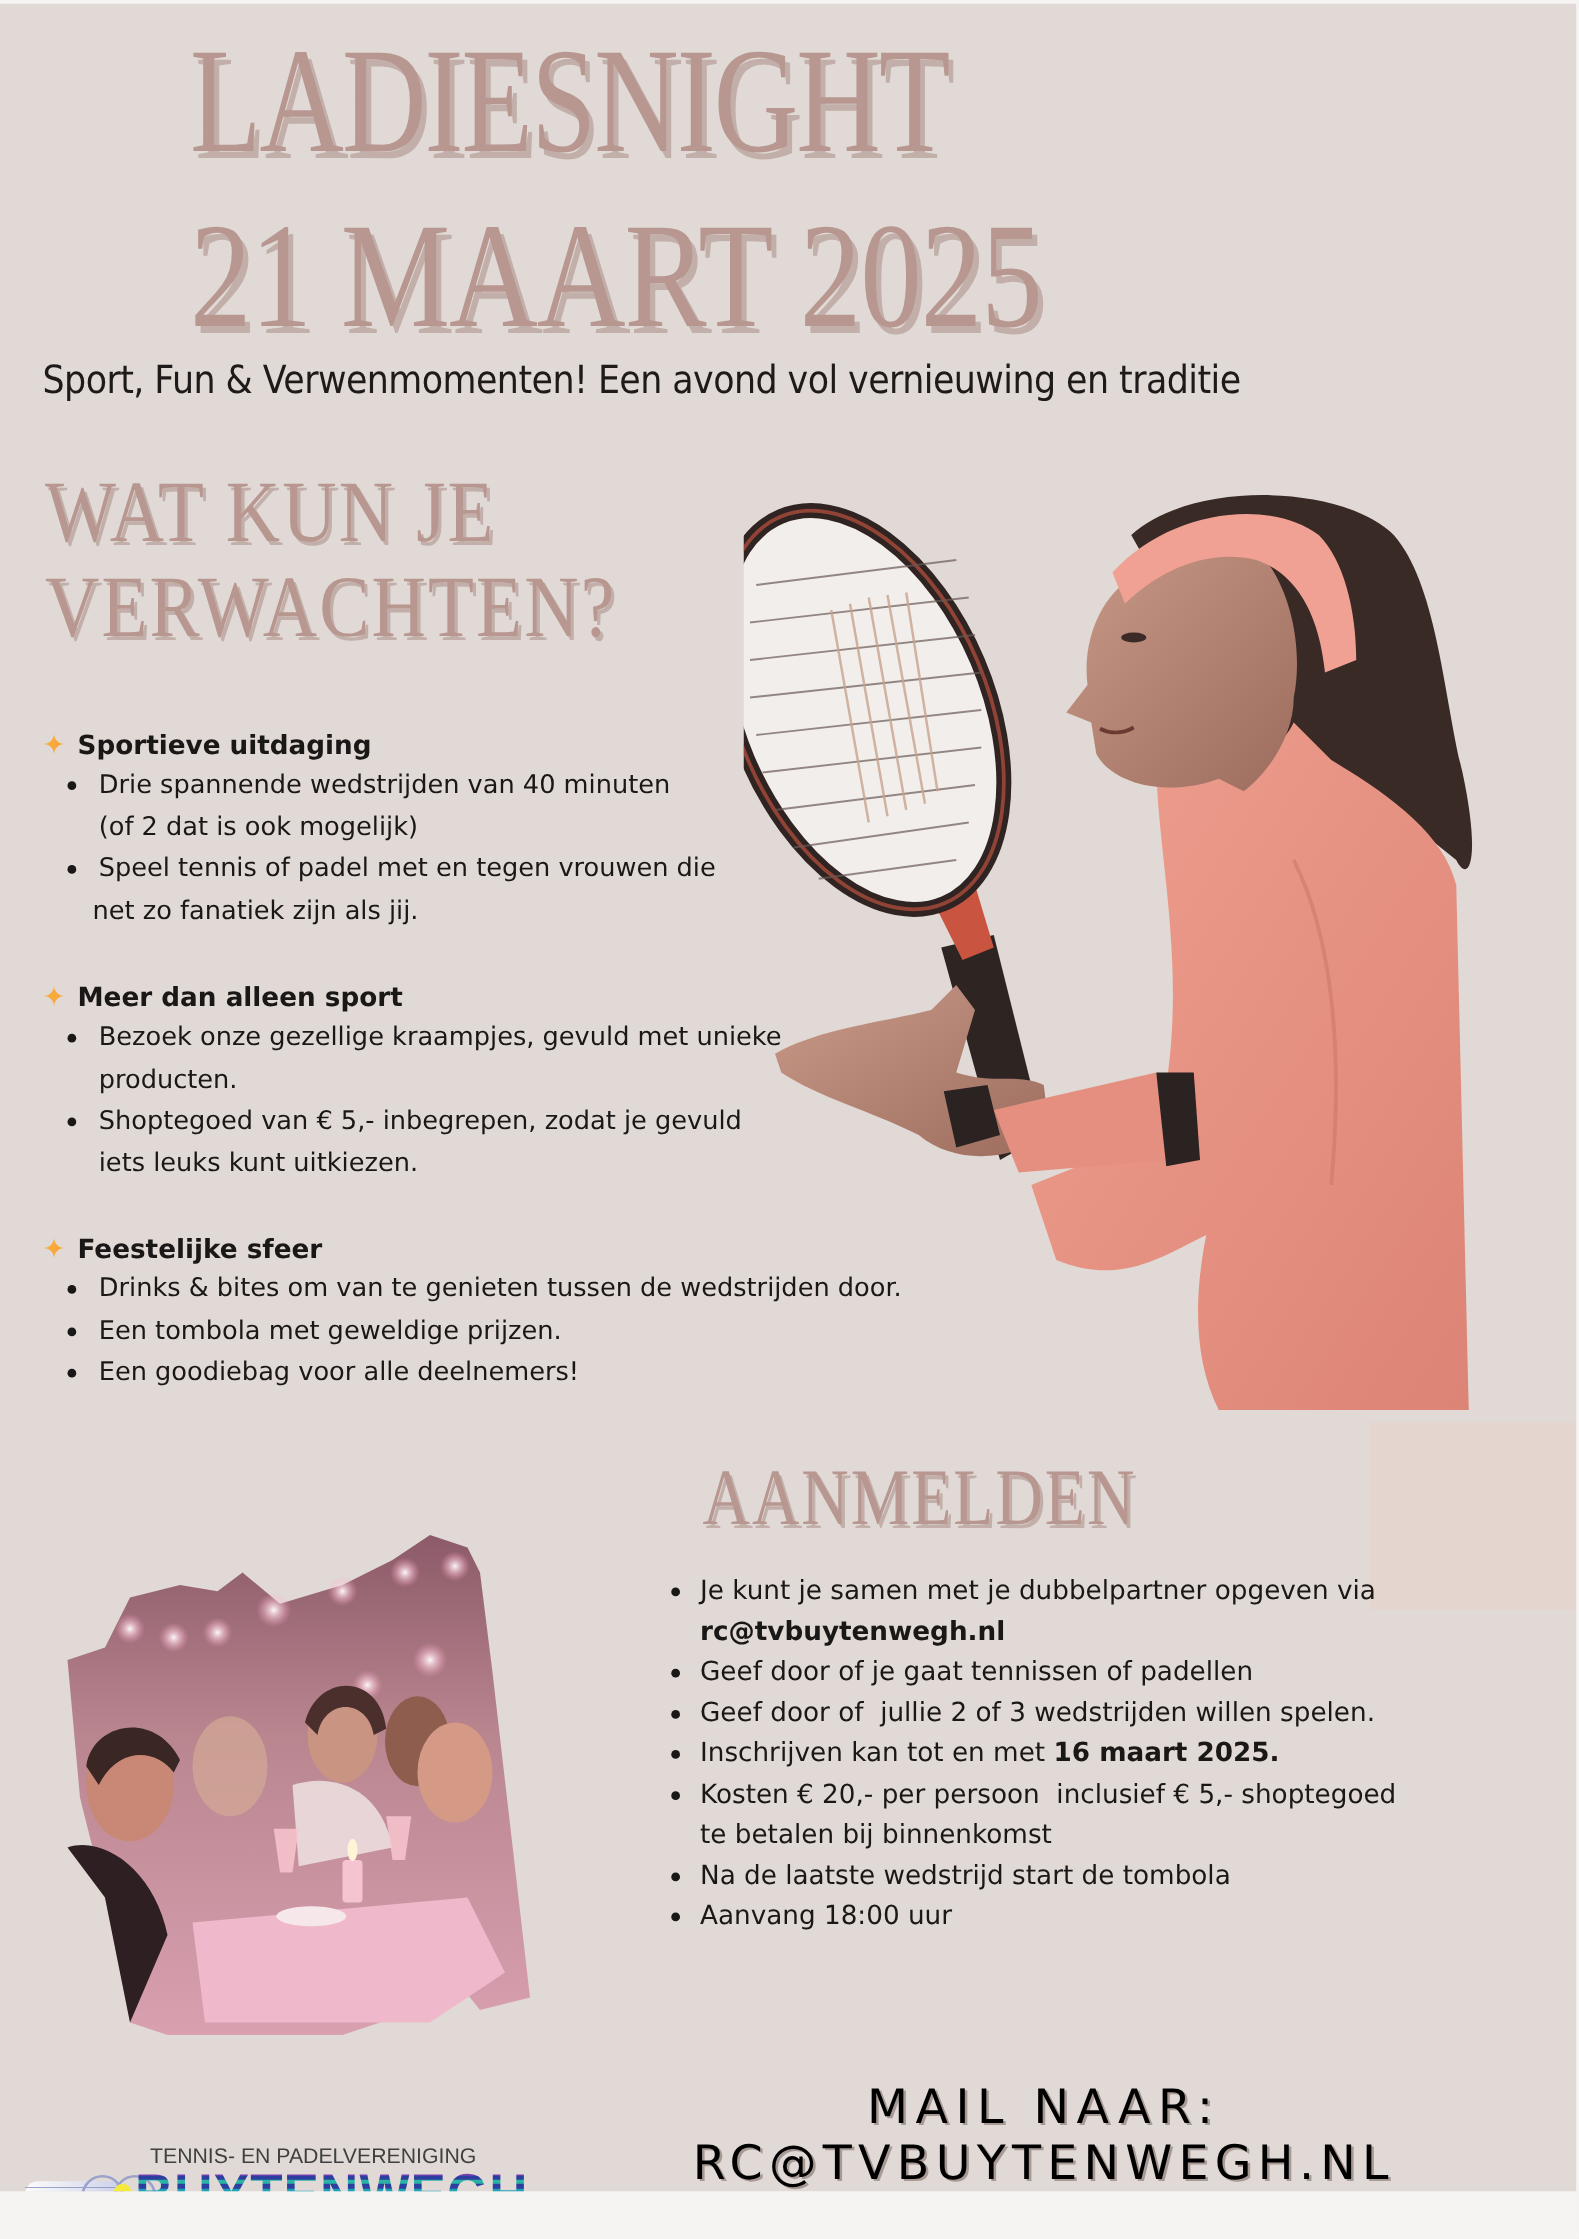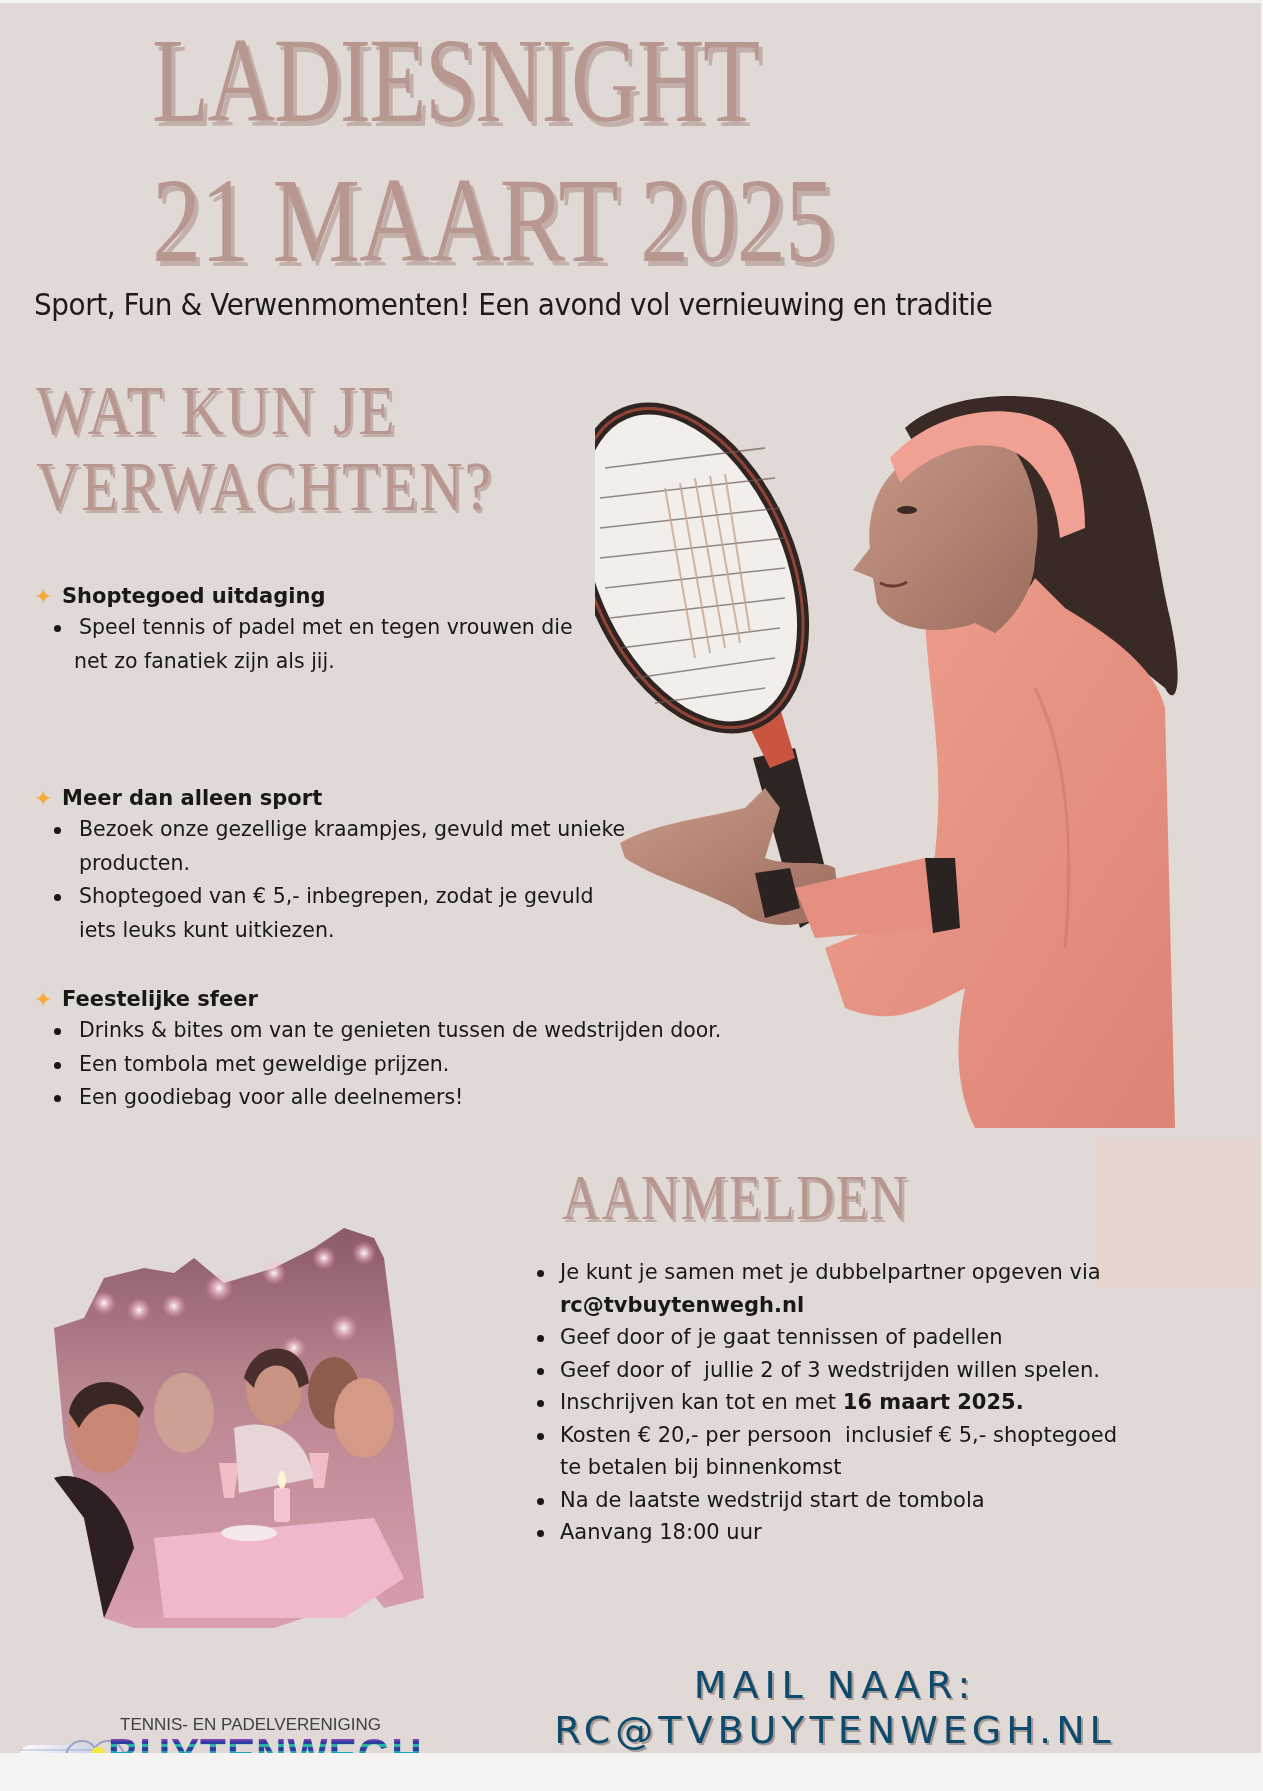--- a/index.html
+++ b/index.html
@@ -40,21 +40,21 @@
   .h3 { position: absolute; left: 562px; top: 1162px; font-size: 64px; line-height: 66px; text-shadow: 3px 3px 0 rgba(170,140,135,0.55); transform: scaleX(0.82); white-space: nowrap; }
 
   .reg { position: absolute; left: 534px; top: 1253px; color: #1a1717; font-family: "DejaVu Sans", sans-serif; }
   .reg ul.bul li { padding-left: 26px; font-size: 21px; line-height: 32.5px; }
   .reg ul.bul li::before { left: 3px; }
   .reg .email-bold { font-weight: bold; display: block; }
   .reg b { font-weight: bold; margin-top: 40px; }
 
   .party { position: absolute; left: 44px; top: 1215px; width: 400px; height: 420px; }
 
-  .mail { position: absolute; left: 520px; top: 1660px; width: 630px; text-align: center; color: #0c4a6e; font-family: "DejaVu Sans", sans-serif; letter-spacing: 6px; text-shadow: 2px 2px 0 rgba(120,100,95,0.55); }
+  .mail { position: absolute; left: 520px; top: 1660px; width: 630px; text-align: center; color: #000000; font-family: "DejaVu Sans", sans-serif; letter-spacing: 6px; text-shadow: 2px 2px 0 rgba(120,100,95,0.55); }
   .mail .l1 { font-size: 38px; line-height: 44px; }
   .mail .l2 { font-size: 38px; line-height: 46px; letter-spacing: 5px; }
 
   .logo { position: absolute; left: 20px; top: 1712px; width: 420px; height: 70px; }
   .logo .sub { position: absolute; left: 100px; top: 0; font-size: 17px; color: #404040; letter-spacing: 0px; white-space: nowrap; }
   .logo .name { position: absolute; left: 88px; top: 16px; font-size: 46px; font-weight: bold; letter-spacing: 1px; white-space: nowrap;
     background: repeating-linear-gradient(180deg, #2c3e9e 0 4px, #1ea0b8 4px 7px, #7a3fb0 7px 10px, #2c3e9e 10px 13px, #29b3a5 13px 16px);
     -webkit-background-clip: text; background-clip: text; color: transparent; line-height: 48px; transform: scaleX(0.92); transform-origin: left top; }
   .logo .swoosh { position: absolute; left: 0; top: 22px; width: 105px; height: 40px; }
 </style>
@@ -66,23 +66,27 @@
   <div class="serif-title t1">LADIESNIGHT</div>
   <div class="serif-title t2">21 MAART 2025</div>
   <div class="tagline">Sport, Fun &amp; Verwenmomenten! Een avond vol vernieuwing en traditie</div>
 
   <div class="serif-title h2 a">WAT KUN JE</div>
   <div class="serif-title h2 b">VERWACHTEN?</div>
 
   <div class="section s1">
     <div class="sec-title">
       <span class="spark">✦</span>
-      <span>Shoptegoed uitdaging</span>
+      <span>Sportieve uitdaging</span>
     </div>
     <ul class="bul">
+      <li>
+        <span class="wrap">Drie spannende wedstrijden van 40 minuten</span>
+        <span class="wrap">(of 2 dat is ook mogelijk)</span>
+      </li>
       <li>
         <span class="wrap">Speel tennis of padel met en tegen vrouwen die</span>
         <span class="wrap2">net zo fanatiek zijn als jij.</span>
       </li>
     </ul>
   </div>
 
   <div class="section s2">
     <div class="sec-title">
       <span class="spark">✦</span>

